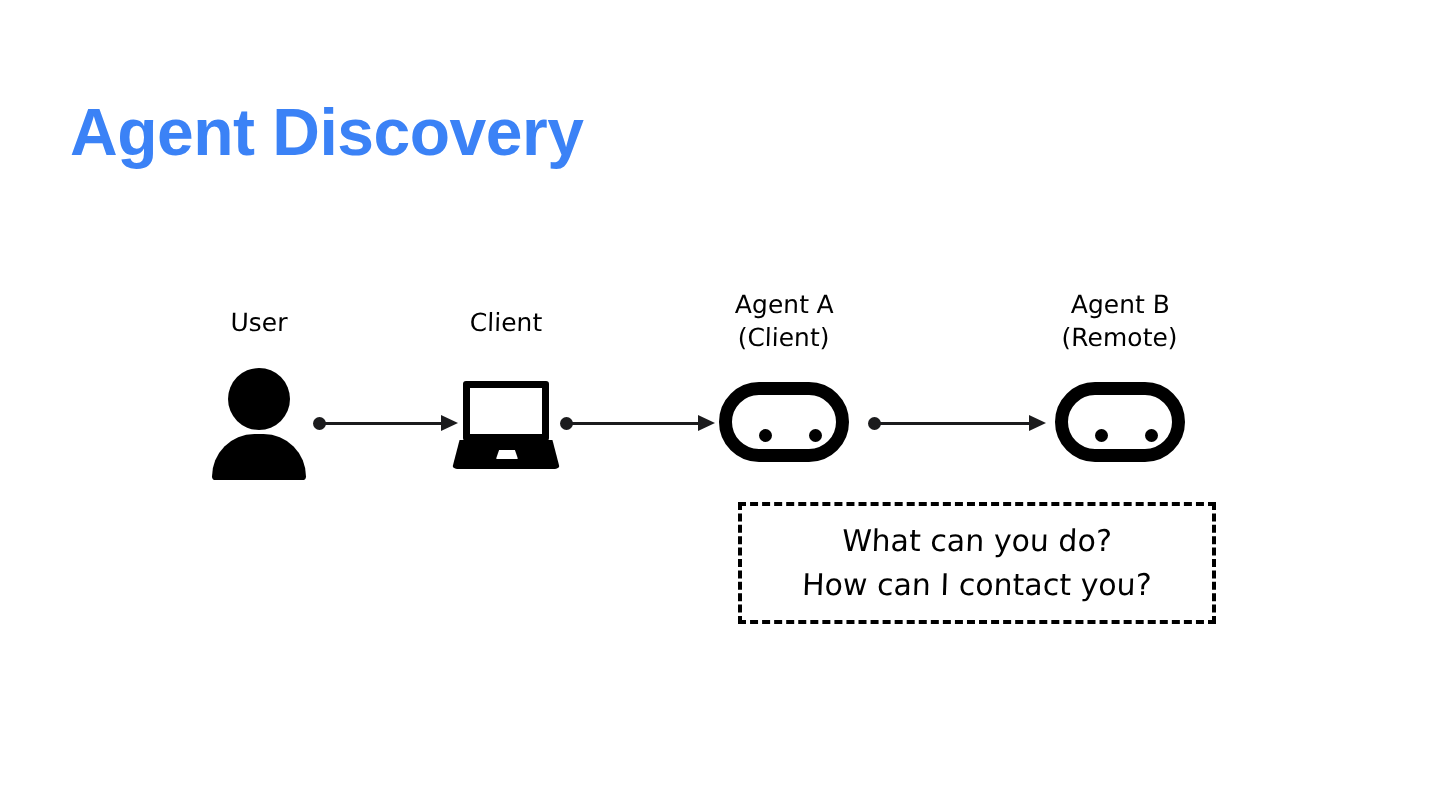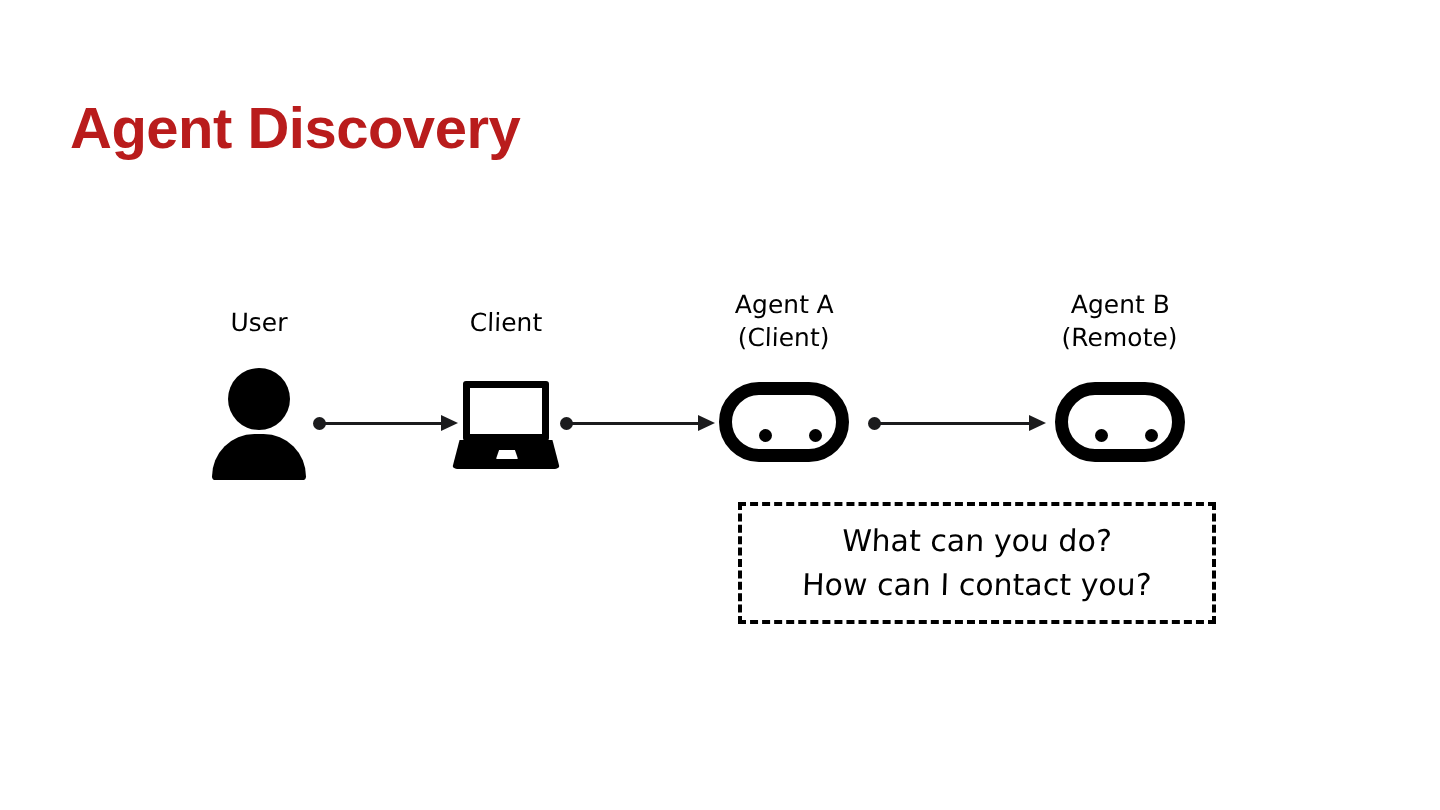--- a/index.html
+++ b/index.html
@@ -16,23 +16,23 @@
     font-family: "DejaVu Sans", sans-serif;
   }
 
   
   #slide-title {
     position: absolute;
     left: 70px;
     top: 96px;
     font-family: "Liberation Sans", sans-serif;
     font-weight: 700;
-    font-size: 58px;
+    font-size: 66px;
     letter-spacing: -0.5px;
-    color: #b91c1c;
+    color: #3b82f6;
     line-height: 1.1;
     white-space: nowrap;
   }
 
   
   #diagram {
     position: absolute;
     left: 0;
     top: 0;
     width: 1440px;

